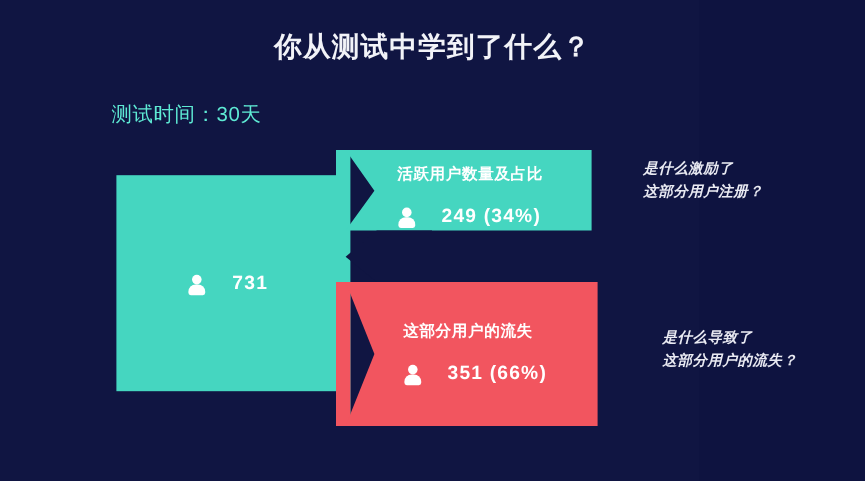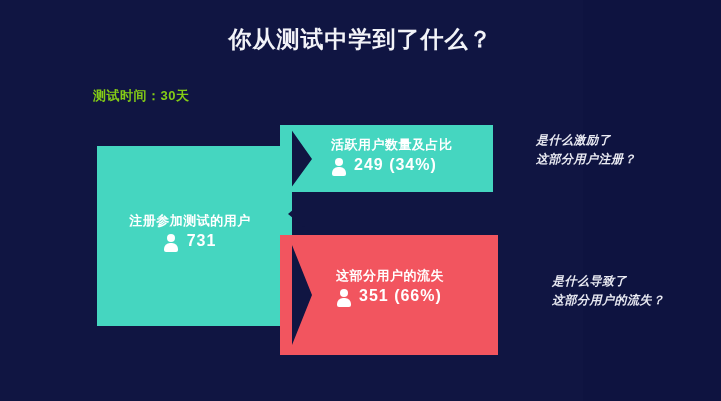--- a/index.html
+++ b/index.html
@@ -34,23 +34,23 @@
     letter-spacing: 1px;
     line-height: 30px;
     white-space: nowrap;
   }
 
   
   .subtitle {
     position: absolute;
     left: 93px;
     top: 87px;
-    color: #84cc16;
-    font-size: 13px;
-    font-weight: bold;
+    color: #5eead4;
+    font-size: 17px;
+    font-weight: normal;
     letter-spacing: 0.5px;
     line-height: 18px;
     white-space: nowrap;
   }
 
   
   .flow-svg {
     position: absolute;
     left: 0;
     top: 0;
@@ -66,23 +66,23 @@
     letter-spacing: 0.5px;
     white-space: nowrap;
   }
   .shape-label .head {
     font-size: 13px;
     line-height: 20px;
     display: block;
   }
   .shape-label .valrow {
     display: flex;
-    align-items: flex-end;
-    gap: 8px;
-    margin-top: 0;
+    align-items: center;
+    gap: 22px;
+    margin-top: 16px;
   }
   .shape-label .value {
     font-size: 16px;
     font-weight: bold;
     letter-spacing: 1px;
     line-height: 20px;
   }
 
   
   .person-icon {
@@ -163,21 +163,20 @@
     <rect x="280" y="235" width="12" height="120" fill="#F2555F"></rect>
 
     <polygon points="288,125 493,125 493,192 288,192 312,159" fill="#45D6C0"></polygon>
 
     <polygon points="288,235 498,235 498,355 288,355 312,295" fill="#F2555F"></polygon>
 
     <polygon points="288,214 314,192 360,192 360,235 314,235" fill="#101542"></polygon>
   </svg>
 
   <div class="shape-label" id="label-source">
-    <span class="head">注册参加测试的用户</span>
     <span class="valrow">
       <span class="person-icon"></span>
       <span class="value">731</span>
     </span>
   </div>
 
   <div class="shape-label" id="label-active">
     <span class="head">活跃用户数量及占比</span>
     <span class="valrow">
       <span class="person-icon"></span>

